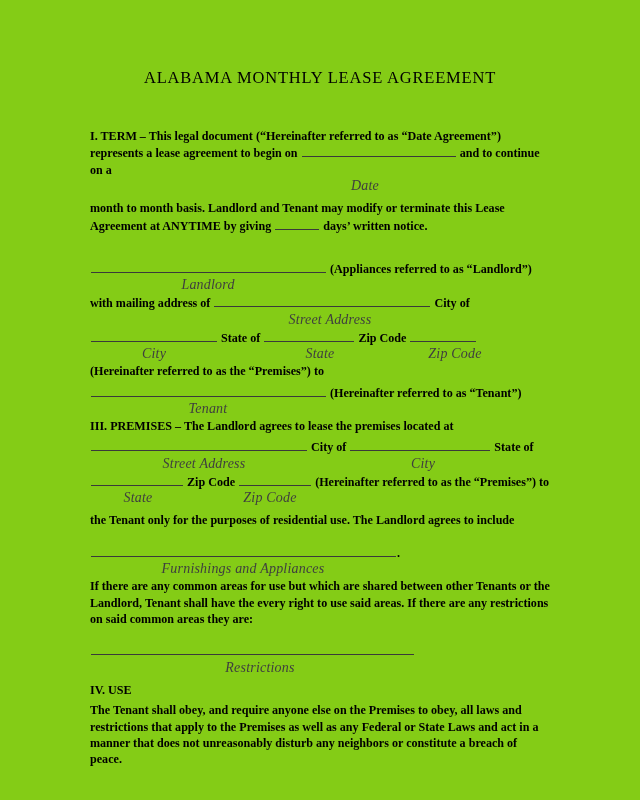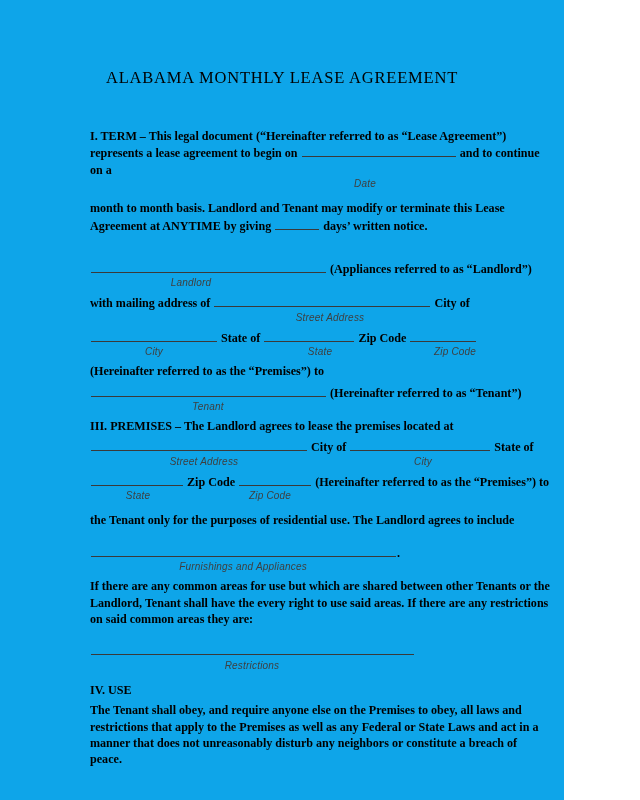--- a/index.html
+++ b/index.html
@@ -10,23 +10,23 @@
   body {
     width: 640px;
     height: 800px;
     overflow: hidden;
     font-family: "Liberation Serif", "DejaVu Serif", serif;
     color: #000000;
     -webkit-font-smoothing: antialiased;
   }
   .page {
     position: relative;
-    width: 564px;
+    width: 640px;
     height: 800px;
-    background: #0ea5e9;
+    background: #84cc16;
     box-sizing: border-box;
   }
   .doc-title {
     position: absolute;
     left: 0;
     right: 0;
     top: 68px;
     text-align: center;
     font-size: 16.5px;
     letter-spacing: 0.8px;
@@ -53,23 +53,23 @@
   .blank {
     display: inline-block;
     border-bottom: 1px solid #3a3a3a;
     height: 12px;
     vertical-align: baseline;
     margin: 0 1px;
   }
   .caption-row {
     position: relative;
     height: 13px;
-    font-family: Liberation Sans, sans-serif;
+    font-family: Liberation Serif, serif;
     font-style: italic;
-    font-size: 10px;
+    font-size: 14px;
     font-weight: normal;
     color: #3f3f3f;
     letter-spacing: 0.2px;
   }
   .caption {
     position: absolute;
     top: 0;
     transform: translateX(-50%);
     white-space: nowrap;
   }
@@ -86,21 +86,21 @@
 <body>
 
 <div class="page">
 
   <div class="doc-title">ALABAMA MONTHLY LEASE AGREEMENT</div>
 
   <div class="body-wrap">
 
     <div class="para">
       <span class="heading">I. TERM</span>
-      <span>– This legal document (“Hereinafter referred to as “Lease Agreement”)</span>
+      <span>– This legal document (“Hereinafter referred to as “Date Agreement”)</span>
     </div>
     <div class="para">
       <span>represents a lease agreement to begin on</span>
       <span class="blank" style="width:154px"></span>
       <span>and to continue on a</span>
     </div>
     <div class="caption-row">
       <span class="caption" style="left:275px">Date</span>
     </div>
 
@@ -116,21 +116,21 @@
     <div class="gap-lg"></div>
 
 
     <div class="gap-xs"></div>
 
     <div class="para">
       <span class="blank" style="width:235px"></span>
       <span>(Appliances referred to as “Landlord”)</span>
     </div>
     <div class="caption-row">
-      <span class="caption" style="left:101px">Landlord</span>
+      <span class="caption" style="left:118px">Landlord</span>
     </div>
 
     <div class="gap-xs"></div>
 
     <div class="para">
       <span>with mailing address of</span>
       <span class="blank" style="width:216px"></span>
       <span>City of</span>
     </div>
     <div class="caption-row">
@@ -217,21 +217,21 @@
     <div class="para">If there are any common areas for use but which are shared between other Tenants or the</div>
     <div class="para">Landlord, Tenant shall have the every right to use said areas. If there are any restrictions</div>
     <div class="para">on said common areas they are:</div>
 
     <div class="gap-md"></div>
 
     <div class="para">
       <span class="blank" style="width:323px"></span>
     </div>
     <div class="caption-row">
-      <span class="caption" style="left:162px">Restrictions</span>
+      <span class="caption" style="left:170px">Restrictions</span>
     </div>
 
     <div class="gap-sm"></div>
 
     <div class="para">
       <span class="heading">IV. USE</span>
     </div>
 
     <div class="gap-xs"></div>
 

